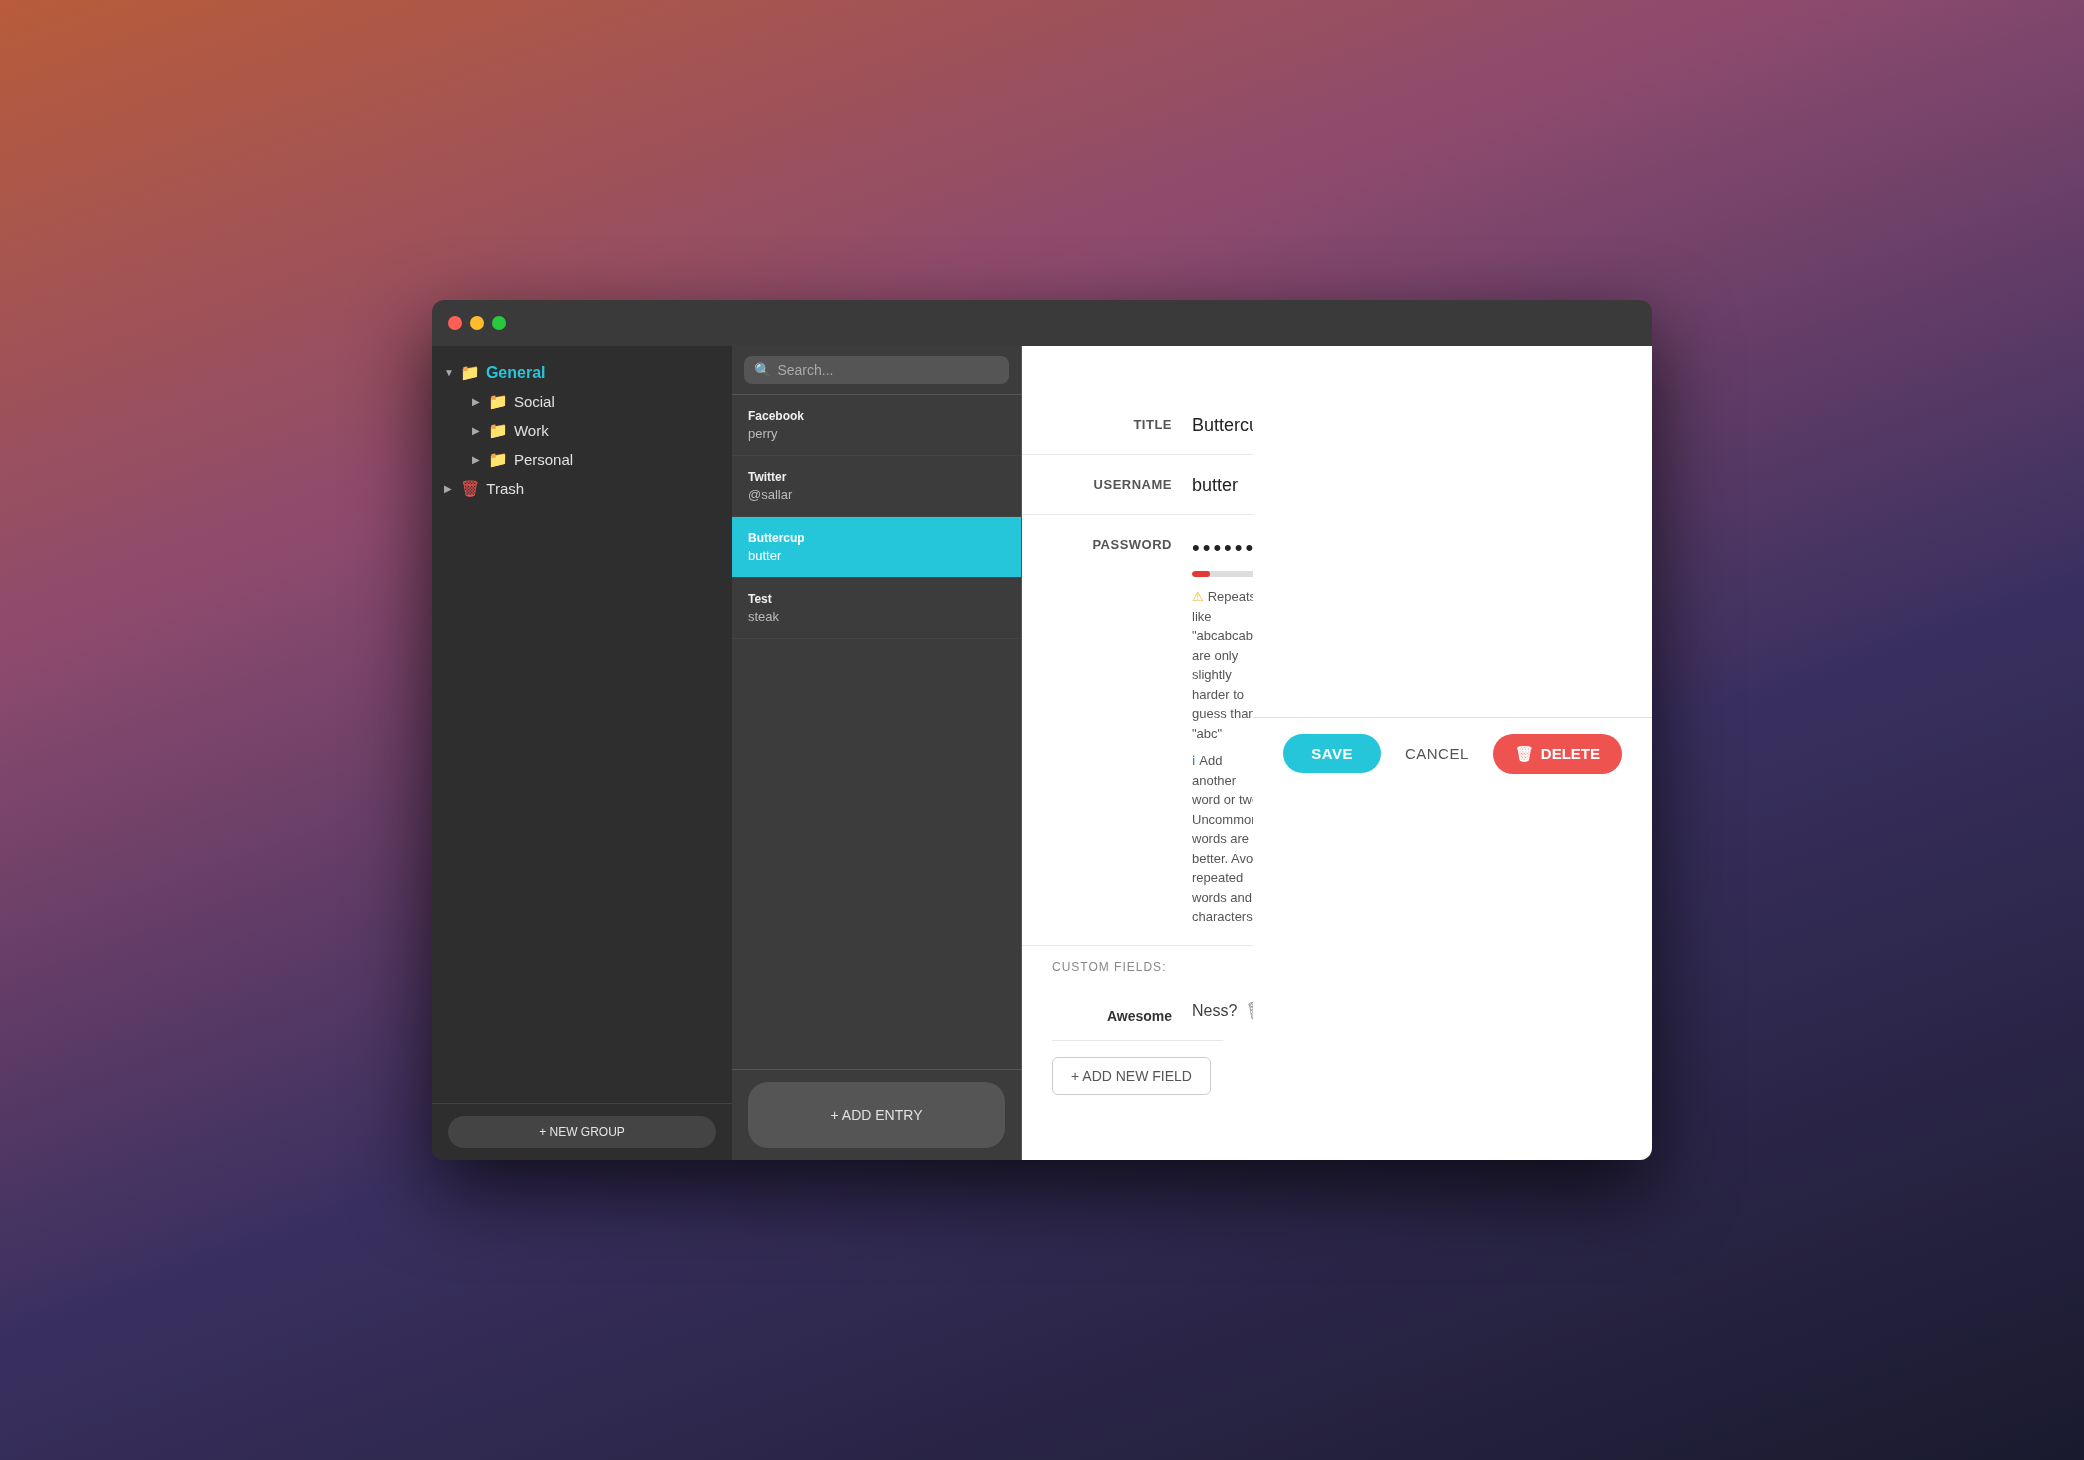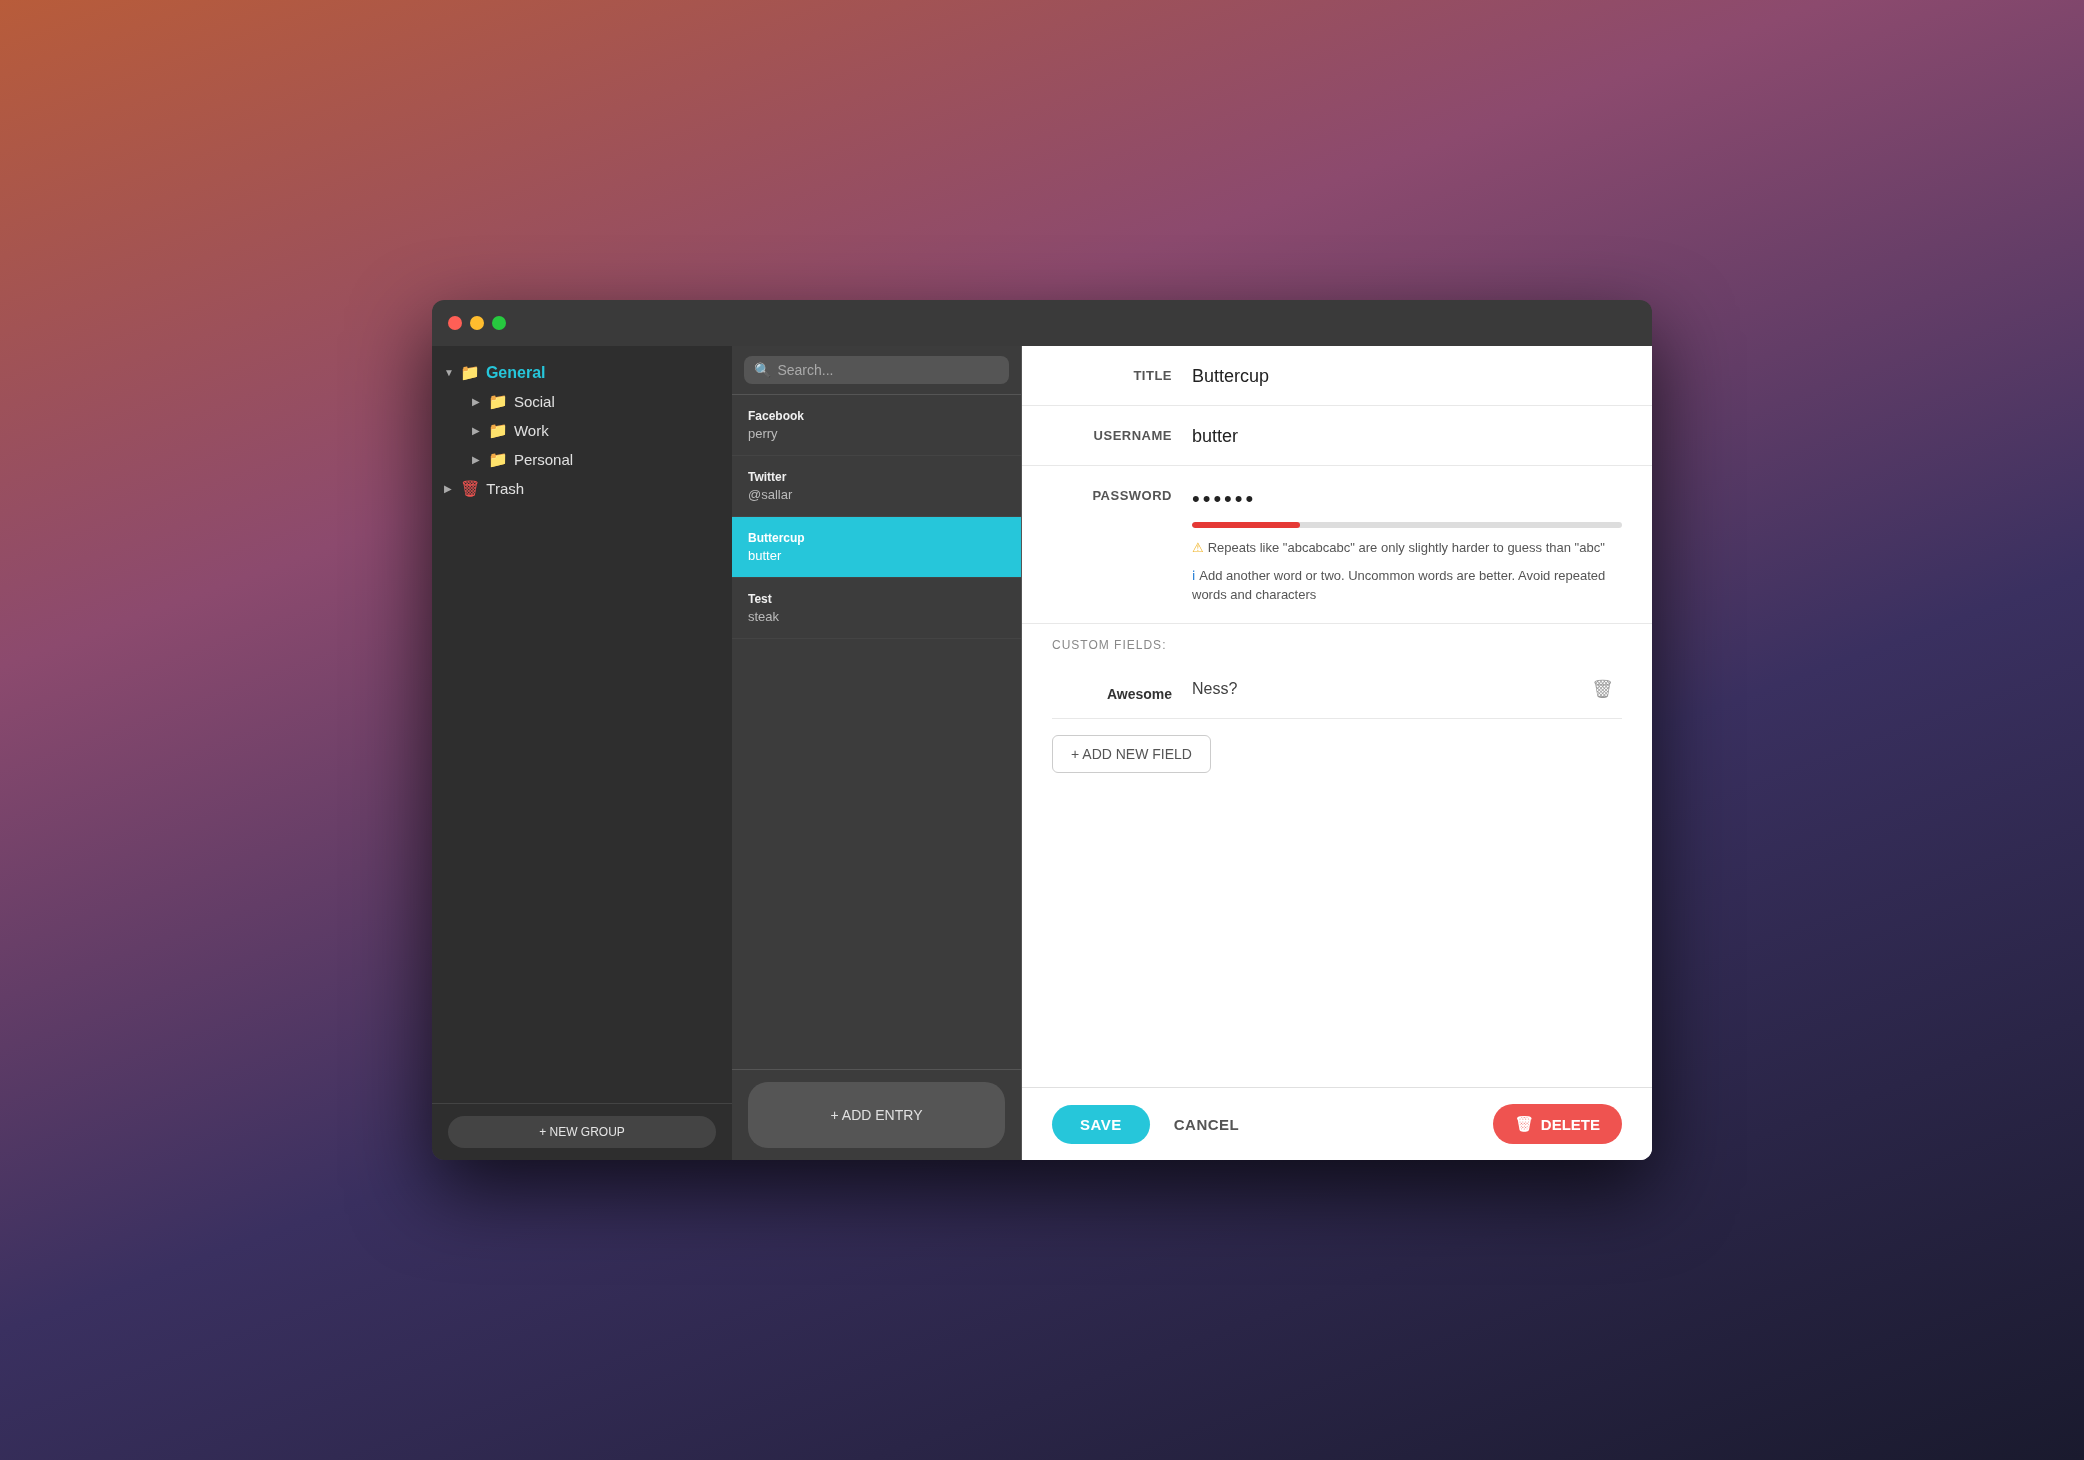--- a/index.html
+++ b/index.html
@@ -208,22 +208,23 @@
       padding: 25px 0;
       cursor: pointer;
       font-weight: 500;
     }
 
     
     .detail-panel {
       flex: 1;
       background: #fff;
       display: flex;
-      flex-direction: column;
+      flex-direction: row;
       overflow: hidden;
+      align-items: center;
     }
 
     .detail-content {
       flex: 1;
       overflow-y: auto;
       padding: 0;
     }
 
     .field-row {
       display: flex;
@@ -379,21 +380,21 @@
       font-weight: 700;
       cursor: pointer;
       letter-spacing: 0.5px;
     }
 
     .cancel-btn {
       background: none;
       border: none;
       color: #555;
       font-size: 15px;
-      font-weight: 700;
+      font-weight: 400;
       cursor: pointer;
       padding: 11px 10px;
       letter-spacing: 0.5px;
     }
 
     .delete-btn {
       margin-left: auto;
       background: #ef5350;
       color: #fff;
       border: none;

